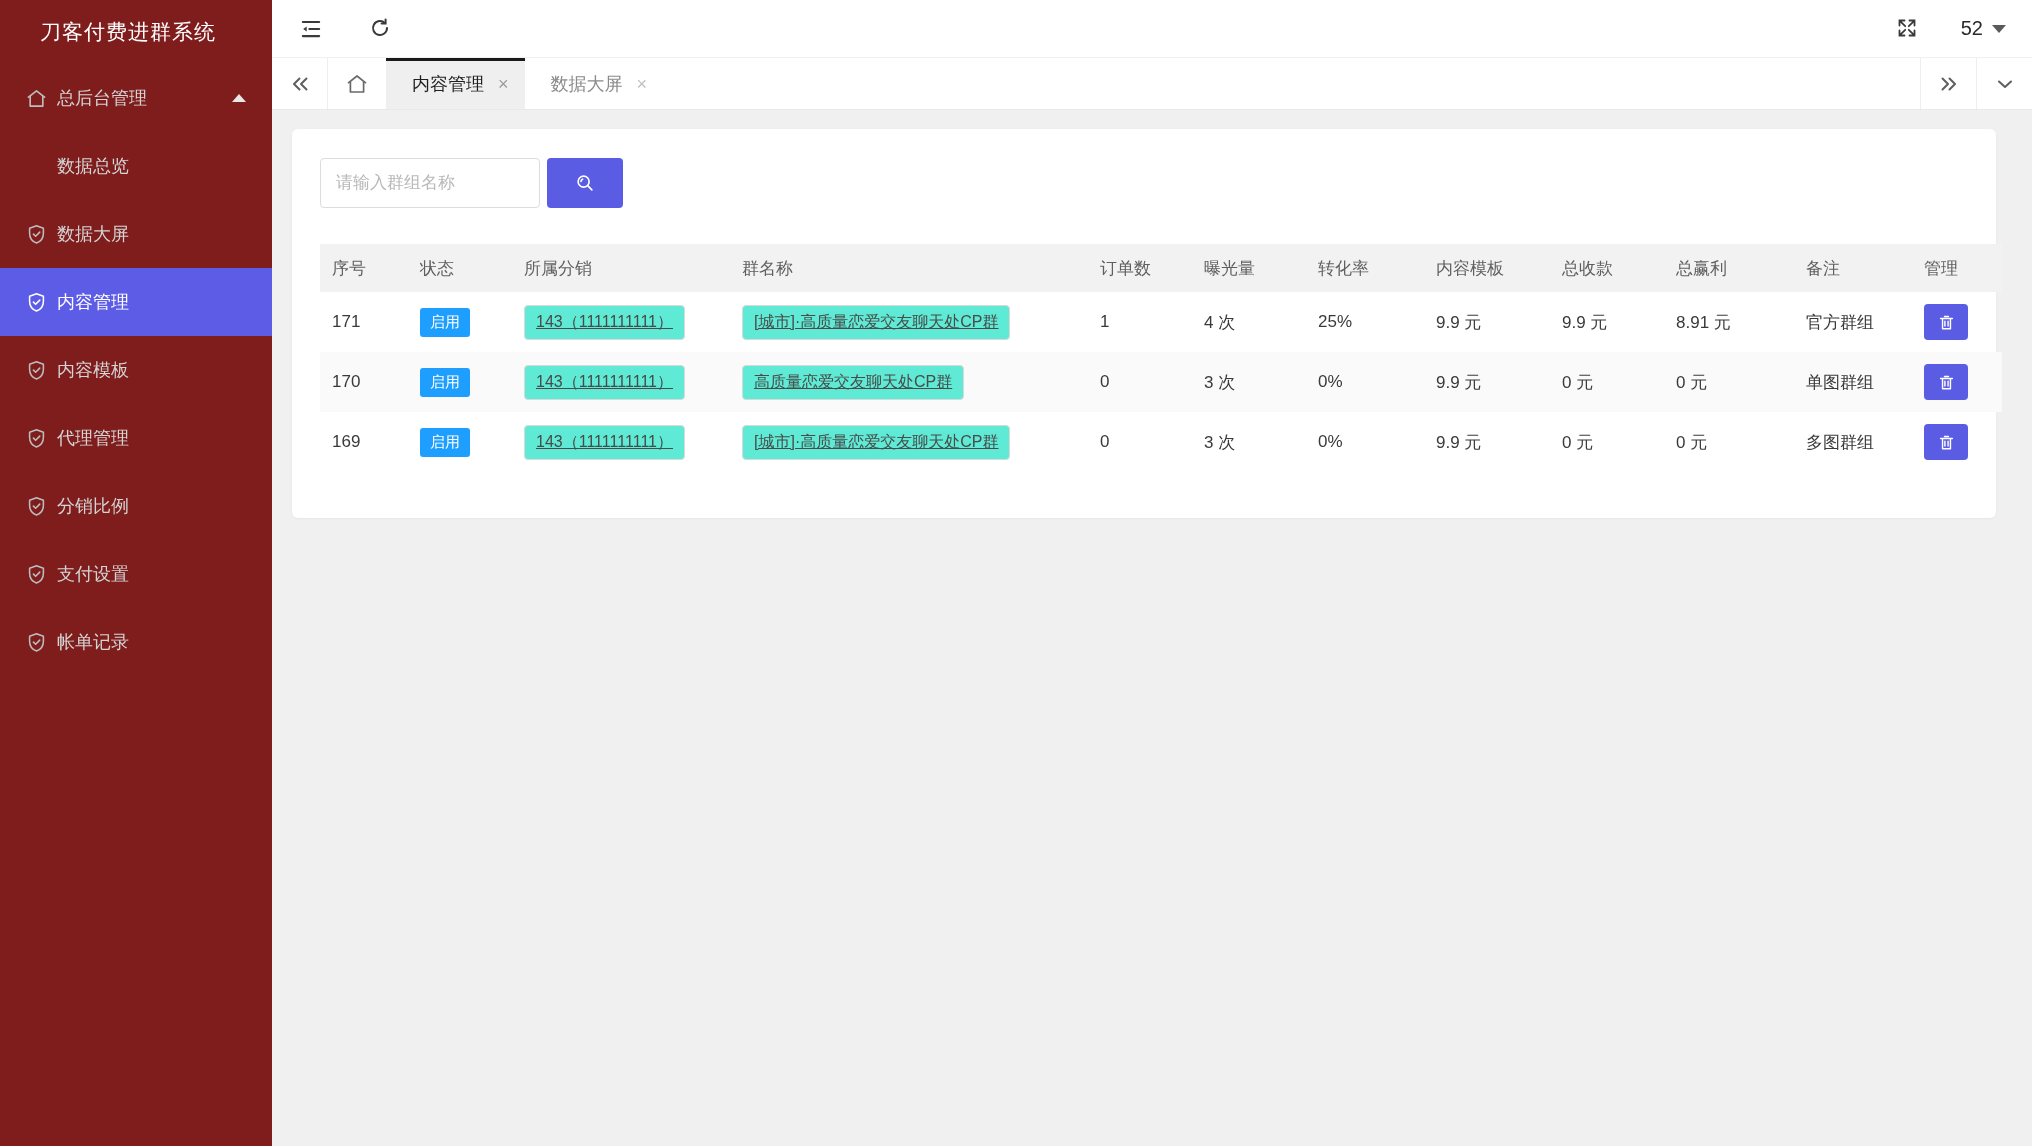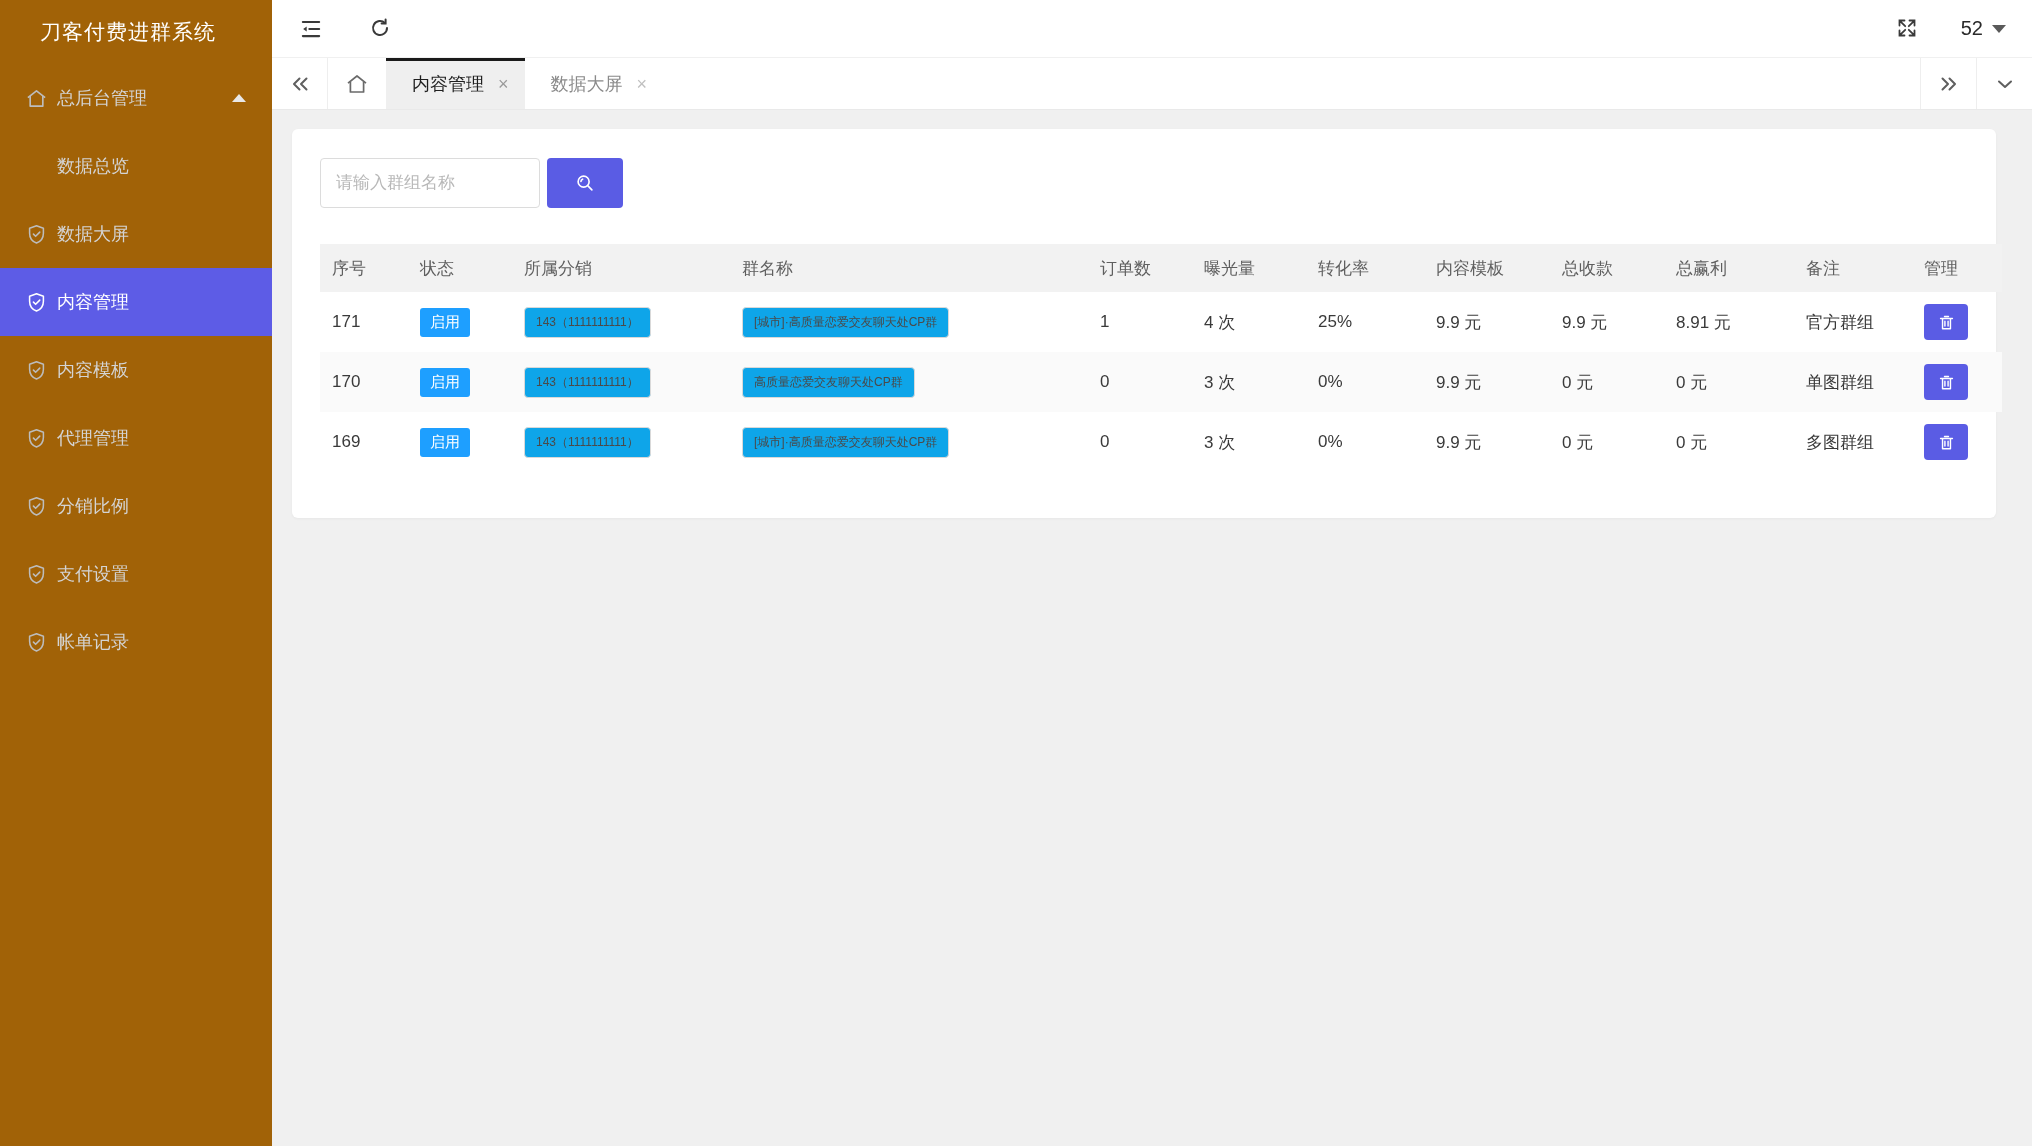--- a/index.html
+++ b/index.html
@@ -1,21 +1,21 @@
 <!DOCTYPE html>
 <html><head>
 <meta charset="utf-8">
 <style>
   * { margin:0; padding:0; box-sizing:border-box; }
   html,body { width:2032px; height:1146px; overflow:hidden;
     font-family:"Liberation Sans","DejaVu Sans",sans-serif; background:#f0f0f0; }
   .app { display:flex; width:100%; height:100%; }
 
   
-  .sidebar { width:272px; height:100%; background:#a16207; flex:none; color:#d9d9d9; }
+  .sidebar { width:272px; height:100%; background:#7f1d1d; flex:none; color:#d9d9d9; }
   .sidebar-title { height:64px; display:flex; align-items:center; padding-left:40px;
     color:#fff; font-size:21px; letter-spacing:1px; }
   .nav-item { position:relative; height:68px; display:flex; align-items:center;
     padding-left:25px; font-size:18px; color:#d4d4d4; cursor:pointer; }
   .nav-item .nicon { width:23px; height:23px; margin-right:9px; color:#bdbdbd; flex:none; display:flex; }
   .nav-item.active { background:#5d5ce6; color:#fff; }
   .nav-item.active .nicon { color:#fff; }
   .nav-item.sub { padding-left:57px; }
   .caret-up { position:absolute; right:26px; width:0; height:0;
     border-left:7px solid transparent; border-right:7px solid transparent;
@@ -64,21 +64,21 @@
 
   table { width:100%; border-collapse:collapse; table-layout:fixed; }
   thead th { background:#f2f2f2; height:48px; text-align:left; font-weight:normal;
     font-size:17px; color:#5f5f5f; padding:0 12px; }
   tbody td { height:60px; font-size:17px; color:#3a3a3a; padding:0 12px; }
   tbody tr:nth-child(even) { background:#fafafa; }
 
   .badge { display:inline-block; background:#1e9fff; color:#fff; font-size:15px;
     padding:5px 10px; border-radius:3px; }
   .boxfield { display:inline-block; border:1px solid #d9d9d9; border-radius:4px;
-    background:#0ea5e9; padding:6px 11px; font-size:12px; color:#4a4a4a; white-space:nowrap; }
+    background:#5eead4; padding:6px 11px; font-size:16px; color:#4a4a4a; white-space:nowrap;text-decoration:underline; }
   .trash-btn { width:44px; height:36px; background:#5a5ce4; border:none; border-radius:4px;
     cursor:pointer; display:flex; align-items:center; justify-content:center; }
   svg { display:block; }
 </style>
 </head>
 <body>
 
 <div class="app">
 
   <aside class="sidebar">

